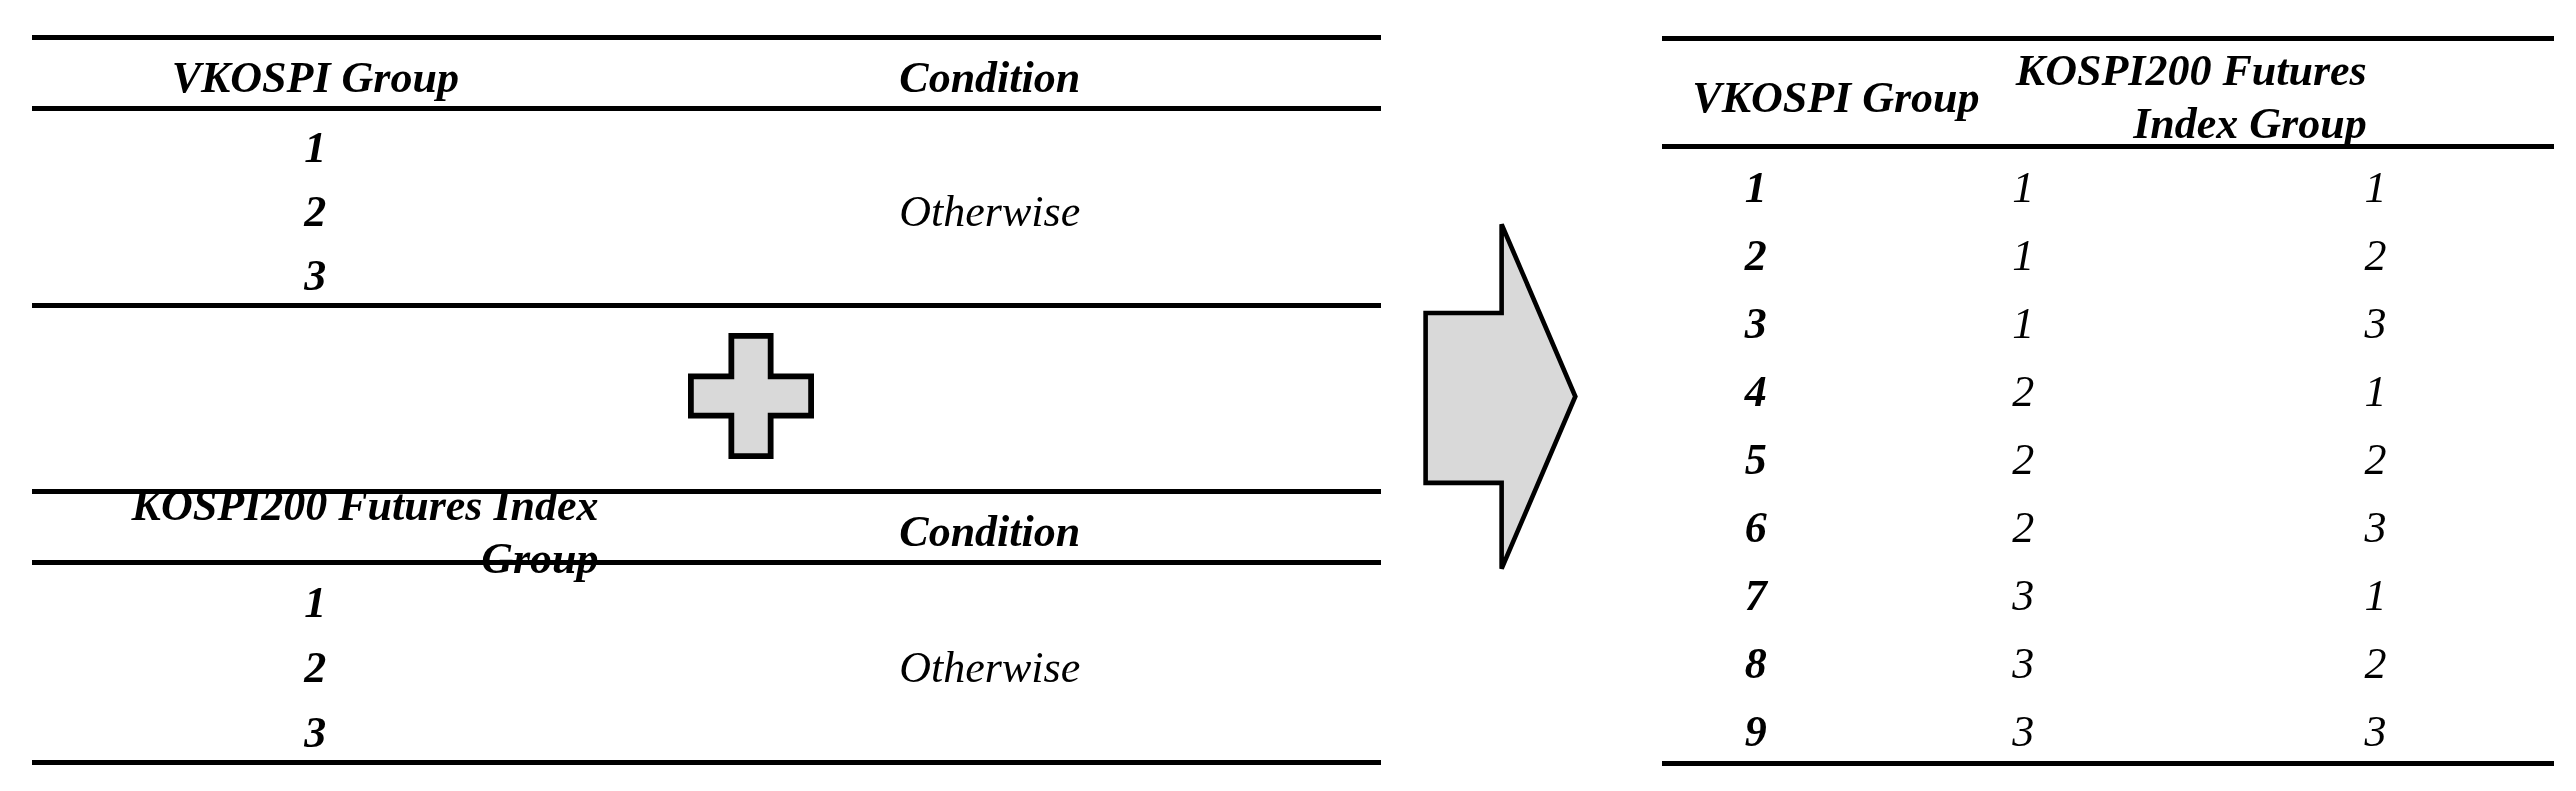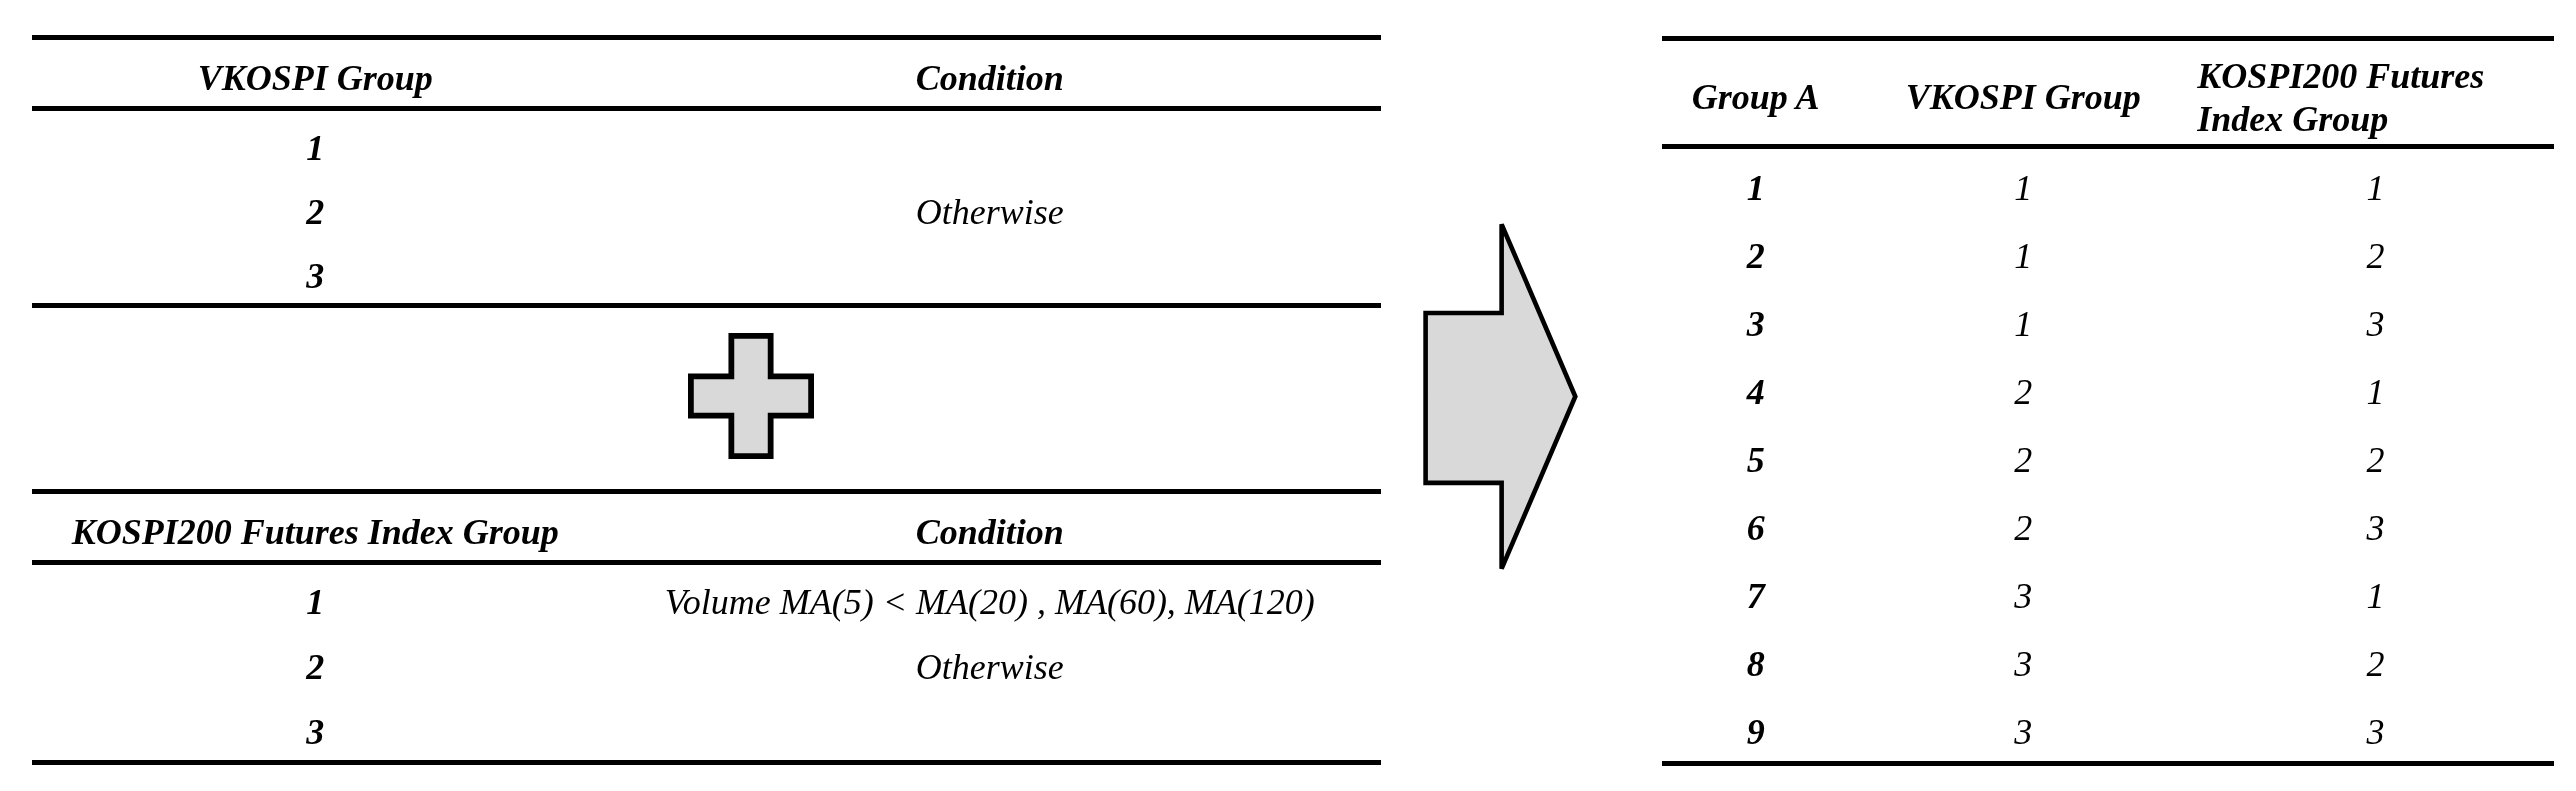--- a/index.html
+++ b/index.html
@@ -15,21 +15,21 @@
   .tbl {
     position:absolute;
     border-top:5.2px solid #000;
     border-bottom:5.2px solid #000;
     box-sizing:border-box;
   }
   .thead { display:flex; border-bottom:5.2px solid #000; }
   .trow  { display:flex; }
   .cell  {
     display:flex; align-items:center; justify-content:center;
-    text-align:left; font-size:36px; line-height:1.2;margin-top:11px;
+    text-align:right; font-size:44px; line-height:1.2;margin-top:11px;
   }
   .b { font-weight:bold; }
 
   
   .lt .c1 { width:42%; }
   .lt .c2 { width:58%; }
 
   .tbl-vkospi  { left:32px; top:35px;  width:1349px; }
   .tbl-vkospi .thead  { height:66px; }
   .tbl-vkospi .trow   { height:64px; }
@@ -74,38 +74,36 @@
     <polygon points="75,5 143,5 143,75 213,75 213,143 143,143 143,213 75,213 75,143 5,143 5,75 75,75" fill="#d9d9d9" stroke="#000000" stroke-width="10"></polygon>
   </svg>
 
   <div class="tbl lt tbl-futures">
     <div class="thead">
       <div class="cell c1 b">KOSPI200 Futures Index Group</div>
       <div class="cell c2 b">Condition</div>
     </div>
     <div class="trow">
       <div class="cell c1 b">1</div>
-      <div class="cell c2">Volume MA(5) &lt; MA(20) , MA(60), MA(120)</div>
     </div>
     <div class="trow">
       <div class="cell c1 b">2</div>
       <div class="cell c2">Otherwise</div>
     </div>
     <div class="trow">
       <div class="cell c1 b">3</div>
     </div>
   </div>
 
   <svg class="shape" style="left:1421px; top:219px;" width="167" height="355" viewBox="0 0 290 614">
     <polygon points="8,162 140,162 140,8 268,307 140,606 140,457 8,457" fill="#d9d9d9" stroke="#000000" stroke-width="8" stroke-linejoin="miter"></polygon>
   </svg>
 
   <div class="tbl ct tbl-combined">
     <div class="thead">
-      <div class="cell c1 b">Group A</div>
       <div class="cell c2 b">VKOSPI Group</div>
       <div class="cell c3 b">KOSPI200 Futures Index Group</div>
     </div>
     <div class="trow">
       <div class="cell c1 b">1</div>
       <div class="cell c2">1</div>
       <div class="cell c3">1</div>
     </div>
     <div class="trow">
       <div class="cell c1 b">2</div>

